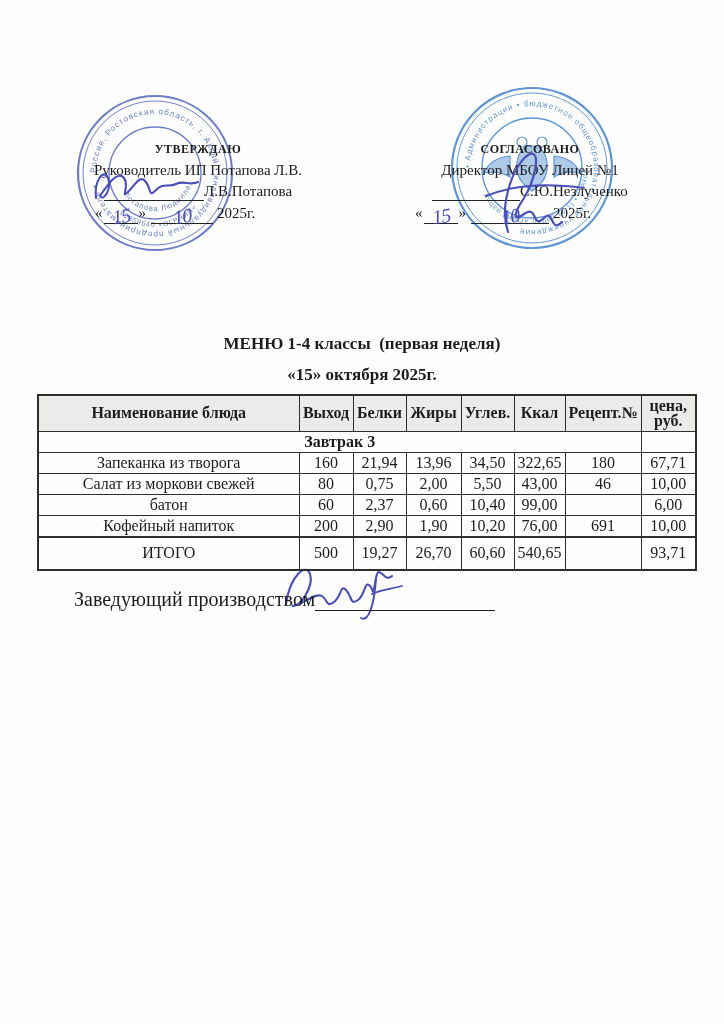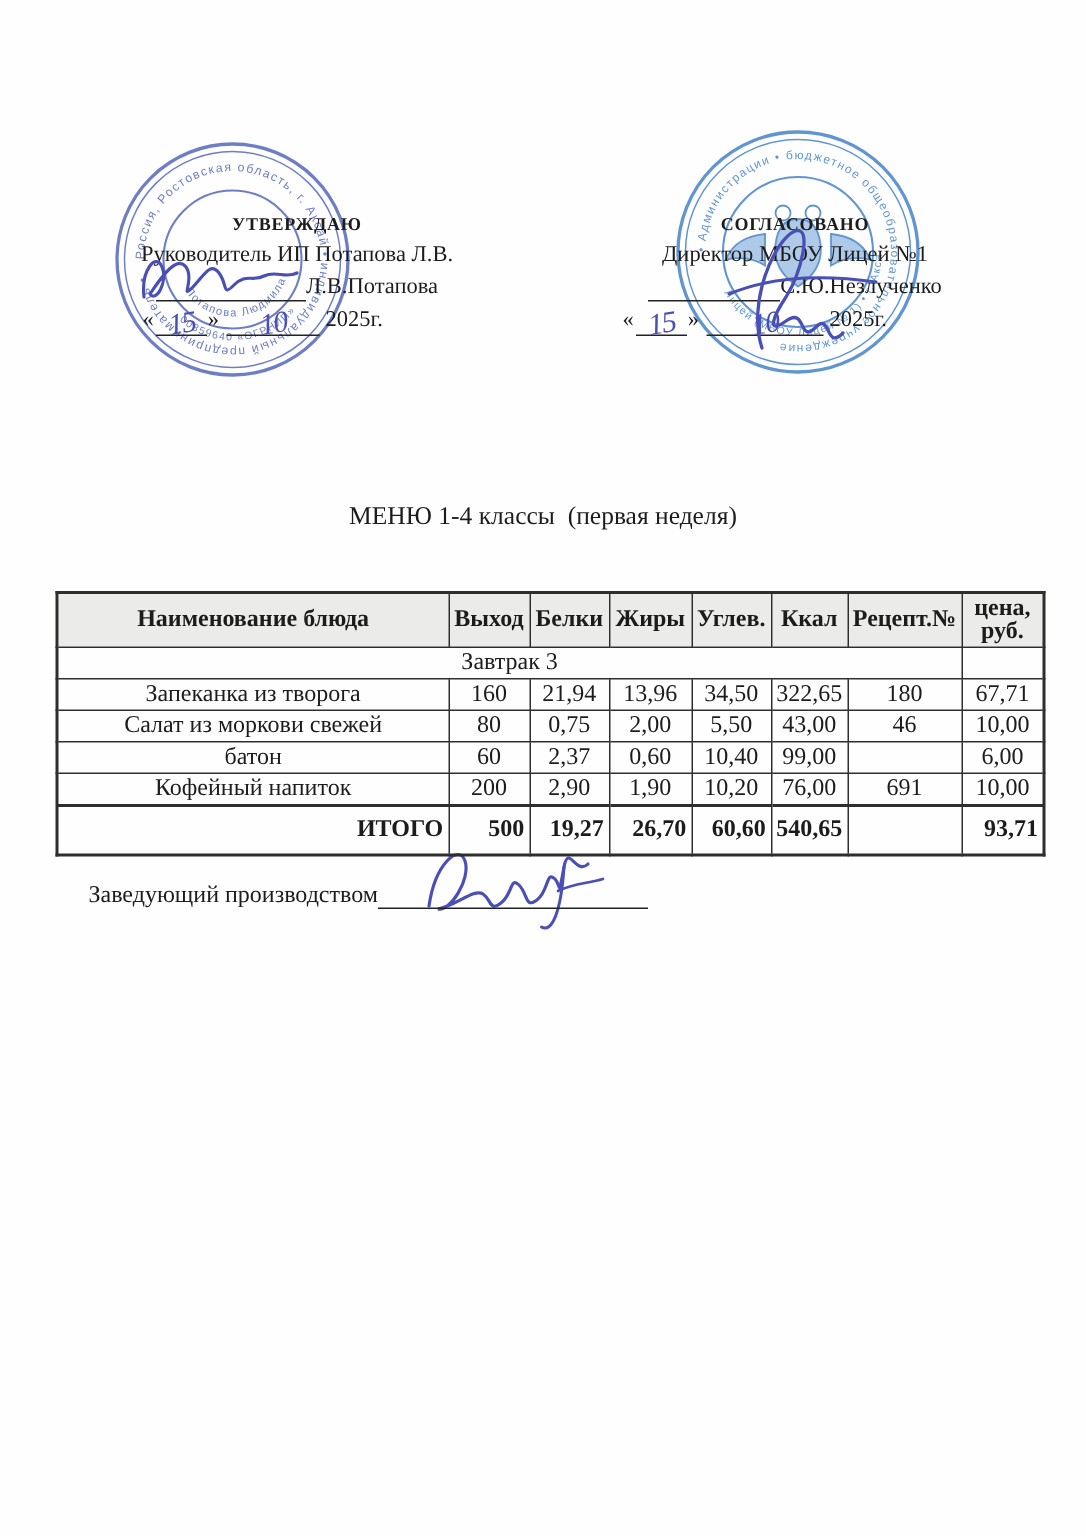--- a/index.html
+++ b/index.html
@@ -41,46 +41,46 @@
 
   
   .signature { position:absolute; }
   .signature path { fill:none; stroke:var(--signature-ink,#4a4fb5); stroke-linecap:round; }
   .sig-appr-left  { left:90px;  top:158px; width:112px; height:52px; }
   .sig-appr-right { left:478px; top:142px; width:112px; height:100px; }
   .sig-footer     { left:276px; top:556px; width:128px; height:70px; }
 
   
   .doc-title { position:absolute; left:0; top:334px; width:100%; text-align:center; }
-  .doc-title .t1 { font-weight:normal; font-size:17px; white-space:pre; }
+  .doc-title .t1 { font-weight:bold; font-size:17px; white-space:pre; }
   .doc-title .t2 { font-weight:bold; font-size:17px; margin-top:11px; }
 
   
   table.menu {
     position:absolute; left:37px; top:394px; width:658px;
     border-collapse:collapse; table-layout:fixed;
     font-size:16px;
   }
   table.menu th, table.menu td {
     border:1px solid var(--table-border,#2e2e2e);
     text-align:center; vertical-align:middle; padding:1px 3px;
     overflow:hidden;
   }
   table.menu { border:2px solid var(--table-border,#2e2e2e); }
   table.menu thead th {
     font-weight:bold; height:36px; background:var(--header-bg,#ebebe9);
   }
   th.wrap2 { white-space:pre-line; line-height:15px; }
-  tr.section td { font-weight:normal; height:20px; }
+  tr.section td { font-weight:bold; height:20px; }
   tr.dish td { height:21px; }
   td.name { text-align:left; padding-left:5px; }
-  tr.total td { font-weight:bold; height:33px; border-top:2px solid var(--table-border,#2e2e2e);text-align:right; }
-
-  
-  .footer-line { position:absolute; left:59px; top:588px; font-size:16px; display:flex; align-items:flex-end;text-align:right; }
+  tr.total td { font-weight:normal; height:33px; border-top:2px solid var(--table-border,#2e2e2e); }
+
+  
+  .footer-line { position:absolute; left:74px; top:588px; font-size:20px; display:flex; align-items:flex-end;text-align:right; }
   .footer-underline { display:inline-block; width:180px; border-bottom:1px solid #222; height:16px; }
 </style>
 </head>
 <body>
 
 <div class="page">
 
   <svg class="stamp stamp-left" viewBox="0 0 162 162">
     <g stroke="var(--stamp-left-blue,#4f63b8)">
       <circle cx="81" cy="81" r="77" stroke-width="2.2"></circle>
@@ -168,20 +168,21 @@
     <path stroke-width="2" d="M8,54 C32,44 64,40 106,46"></path>
   </svg>
   <svg class="signature sig-footer" viewBox="0 0 128 70">
     <path stroke-width="2.1" d="M10,48 C14,20 30,6 34,18 C38,30 24,52 16,50 C28,48 40,36 46,40 C52,44 50,52 58,46 C66,40 64,28 70,34 C76,40 74,50 82,44 C90,38 88,24 94,30 C98,34 96,44 100,22 C103,6 108,28 116,20"></path>
     <path stroke-width="2" d="M100,22 C98,52 92,66 85,62"></path>
     <path stroke-width="1.8" d="M96,38 C106,33 116,33 126,30"></path>
   </svg>
 
   <div class="doc-title">
     <div class="t1">МЕНЮ 1-4 классы  (первая неделя)</div>
+    <div class="t2">«15» октября 2025г.</div>
   </div>
 
   <table class="menu">
     <colgroup>
       <col style="width:261px">
         <col style="width:54px">
         <col style="width:53px">
         <col style="width:55px">
       <col style="width:53px">
         <col style="width:51px">

